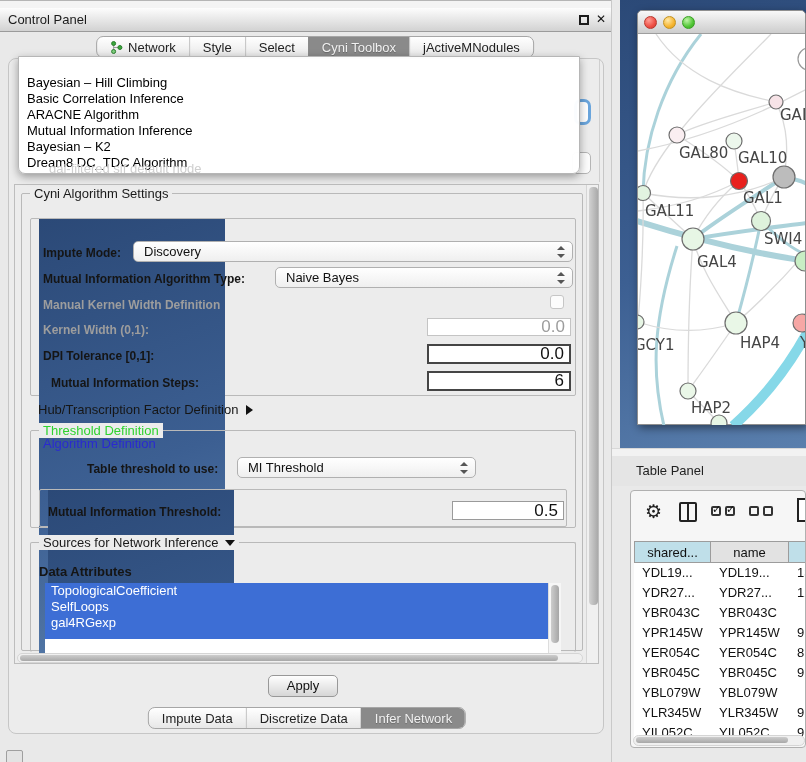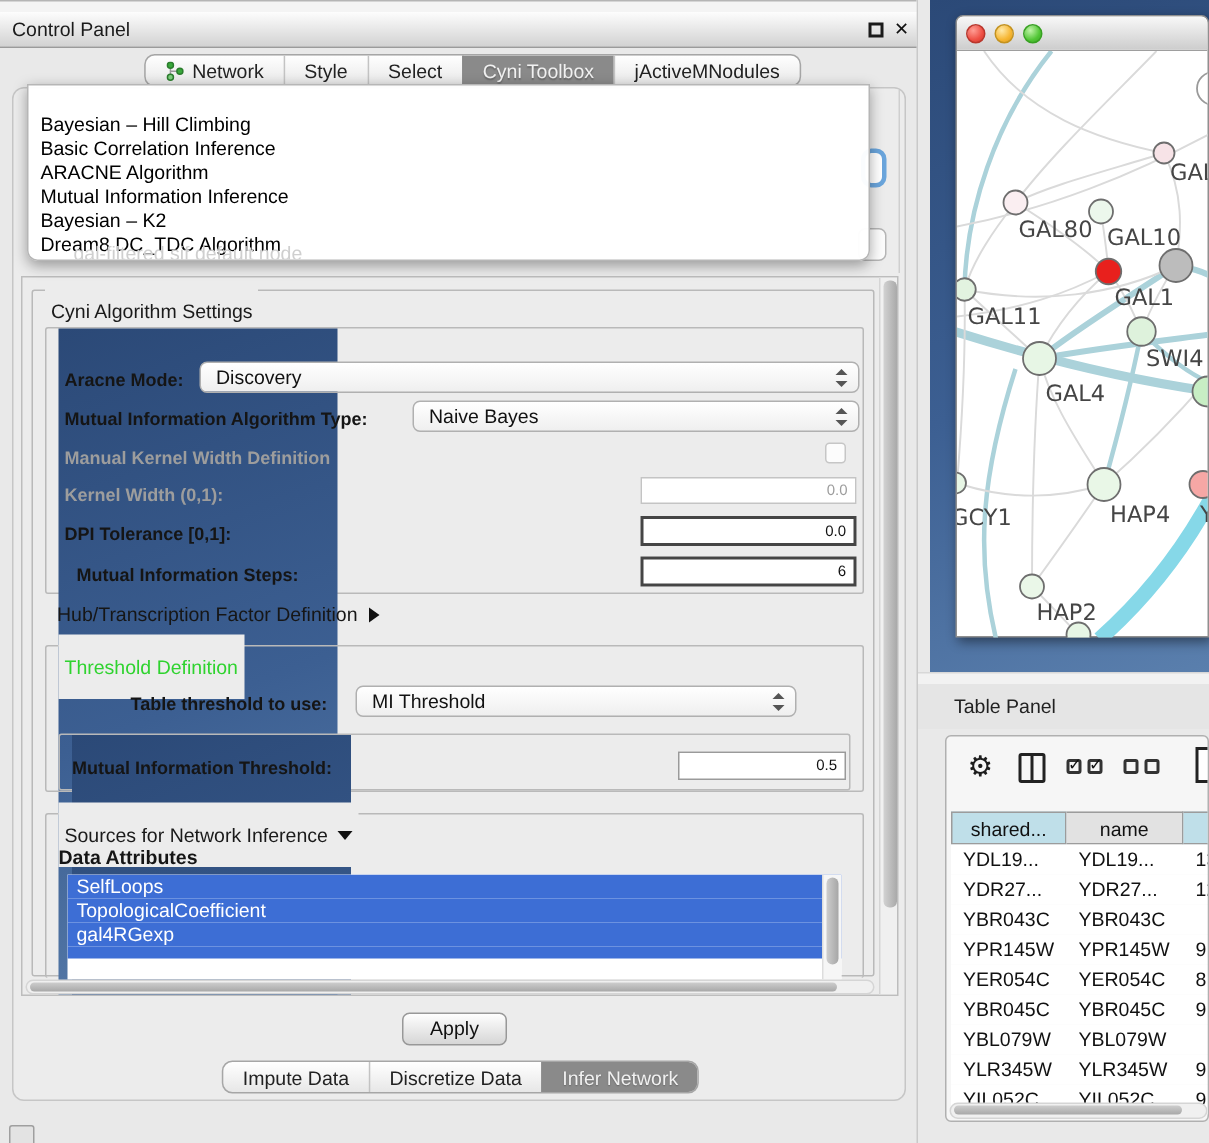--- a/index.html
+++ b/index.html
@@ -37,31 +37,31 @@
 .popup-bg-text{position:absolute;left:30px;top:104px;font-size:13px;color:#cfcfcf}
 
 
 .frag-combo-focus{position:absolute;left:574px;top:99px;width:17px;height:26px;border:3px solid #6aa5dc;border-radius:7px;background:#fff;z-index:5}
 .frag-combo{position:absolute;left:572px;top:152px;width:19px;height:22px;border:1px solid #b5b5b5;border-radius:5px;background:#fcfcfc;z-index:5}
 .frag-line{position:absolute;left:599px;top:60px;width:1px;height:122px;background:#cfcfcf;z-index:4}
 
 
 .settings{position:absolute;left:14px;top:184px;width:585px;height:480px;border:1px solid #bdbdbd;background:#ececec;z-index:1;overflow:hidden}
 .grp{position:absolute;border:1px solid #b9b9b9;border-radius:2px}
-.gtitle{position:absolute;top:-8px;left:8px;background:#ececec;padding:14px 4px;font-size:13px;color:#1a1a1a;white-space:nowrap;display:flex;align-items:center}
+.gtitle{position:absolute;top:-8px;left:8px;background:#ececec;padding:0 4px;font-size:13px;color:#1a1a1a;white-space:nowrap;display:flex;align-items:center}
 .gtitle.blue{color:var(--group-title-blue,#2a2ad0)}
 .gtitle.green{color:var(--group-title-green,#2fd32f)}
 .lbl{position:absolute;font-size:12px;font-weight:bold;color:#151515;white-space:nowrap;line-height:14px}
 .lbl.dis{color:#9d9d9d}
 .combo{position:absolute;height:21px;border:1px solid #b0b0b0;border-radius:5px;background:linear-gradient(#ffffff,#efefef)}
 .combo .ctext{position:absolute;left:10px;top:0;line-height:19px;font-size:13px;color:#111;white-space:nowrap}
 .arrows{position:absolute;right:7px;top:3px;width:8px;height:14px}
 .arrows::before{content:"";position:absolute;left:0;top:1px;border-left:4px solid transparent;border-right:4px solid transparent;border-bottom:4px solid #555}
 .arrows::after{content:"";position:absolute;left:0;bottom:1px;border-left:4px solid transparent;border-right:4px solid transparent;border-top:4px solid #555}
-.tfield{position:absolute;background:#fff;font-size:10px;color:#111;text-align:right;padding:0 5px;border:1px solid #9a9a9a;font-family:inherit}
+.tfield{position:absolute;background:#fff;font-size:17px;color:#111;text-align:right;padding:0 5px;border:1px solid #9a9a9a;font-family:inherit}
 .tfield.strong{border:2px solid #454545}
 .tfield.dis{border:1px solid #c4c4c4;color:#9d9d9d}
 .checkbox{position:absolute;width:14px;height:14px;border:1px solid #c6c6c6;border-radius:3px;background:#fcfcfc}
 .hubrow{position:absolute;font-size:13px;color:#161616;white-space:nowrap;display:flex;align-items:center}
 .tri-right{display:inline-block;width:0;height:0;border-top:5px solid transparent;border-bottom:5px solid transparent;border-left:7px solid #111;margin-left:8px}
 .tri-down{display:inline-block;width:0;height:0;border-left:5px solid transparent;border-right:5px solid transparent;border-top:6px solid #111;margin-left:6px}
 .attrlist{position:absolute;background:#fff;overflow:hidden}
 .attr-item{height:16px;line-height:16px;font-size:13px;color:#fff;background:var(--selection-blue,#3d6ed5);padding-left:6px}
 .attr-filler{height:8px;background:var(--selection-blue,#3d6ed5)}
 .vsb{position:absolute;right:0;top:0;width:13px;height:100%;background:#f6f6f6;border-left:1px solid #ddd}
@@ -177,21 +177,21 @@
     </div>
 
     <div class="settings">
 
       <div class="grp" style="left:6px;top:8px;width:562px;height:458px">
         <span class="gtitle">Cyni Algorithm Settings</span>
 
         <div class="grp" style="left:8px;top:24px;width:546px;height:178px">
           <span class="gtitle blue">Algorithm Definition</span>
 
-          <span class="lbl" style="left:12px;top:27px">Aracne Mode:</span>
+          <span class="lbl" style="left:12px;top:27px">Impute Mode:</span>
           <div class="combo" style="left:102px;top:22px;width:440px">
             <span class="ctext">Discovery</span>
             <span class="arrows"></span>
           </div>
 
           <span class="lbl" style="left:12px;top:53px">Mutual Information Algorithm Type:</span>
           <div class="combo" style="left:244px;top:48px;width:298px">
             <span class="ctext">Naive Bayes</span>
             <span class="arrows"></span>
           </div>
@@ -211,42 +211,42 @@
 
         <div class="hubrow" style="left:16px;top:208px">
           <span>Hub/Transcription Factor Definition</span>
           <span class="tri-right"></span>
         </div>
 
         <div class="grp" style="left:8px;top:236px;width:546px;height:98px">
           <span class="gtitle green">Threshold Definition</span>
 
           <span class="lbl" style="left:56px;top:31px">Table threshold to use:</span>
-          <div class="combo" style="left:206px;top:26px;width:294px">
+          <div class="combo" style="left:206px;top:26px;width:239px">
             <span class="ctext">MI Threshold</span>
             <span class="arrows"></span>
           </div>
 
           <div class="grp" style="left:8px;top:58px;width:528px;height:38px">
             <span class="gtitle blue">MI Threshold Definition</span>
             <span class="lbl" style="left:8px;top:15px">Mutual Information Threshold:</span>
             <input class="tfield" style="left: 412px; top: 11px; width: 112px; height: 19px;" readonly="" value="0.5">
           </div>
         </div>
 
         <div class="grp" style="left:8px;top:348px;width:546px;height:110px;border-bottom:none">
           <span class="gtitle">
             <span>Sources for Network Inference</span>
             <span class="tri-down"></span>
           </span>
           <span class="lbl" style="left:8px;top:22px;font-size:13px">Data Attributes</span>
           <div class="attrlist" style="left:14px;top:40px;width:516px;height:70px">
             <div id="attr-list">
+                <div class="attr-item">TopologicalCoefficient</div>
                 <div class="attr-item">SelfLoops</div>
-                <div class="attr-item">TopologicalCoefficient</div>
                 <div class="attr-item">gal4RGexp</div>
                 <div class="attr-filler"></div>
               </div>
             <div class="vsb">
               <div class="vthumb" style="top:2px;height:58px"></div>
             </div>
           </div>
         </div>
       </div>
 

